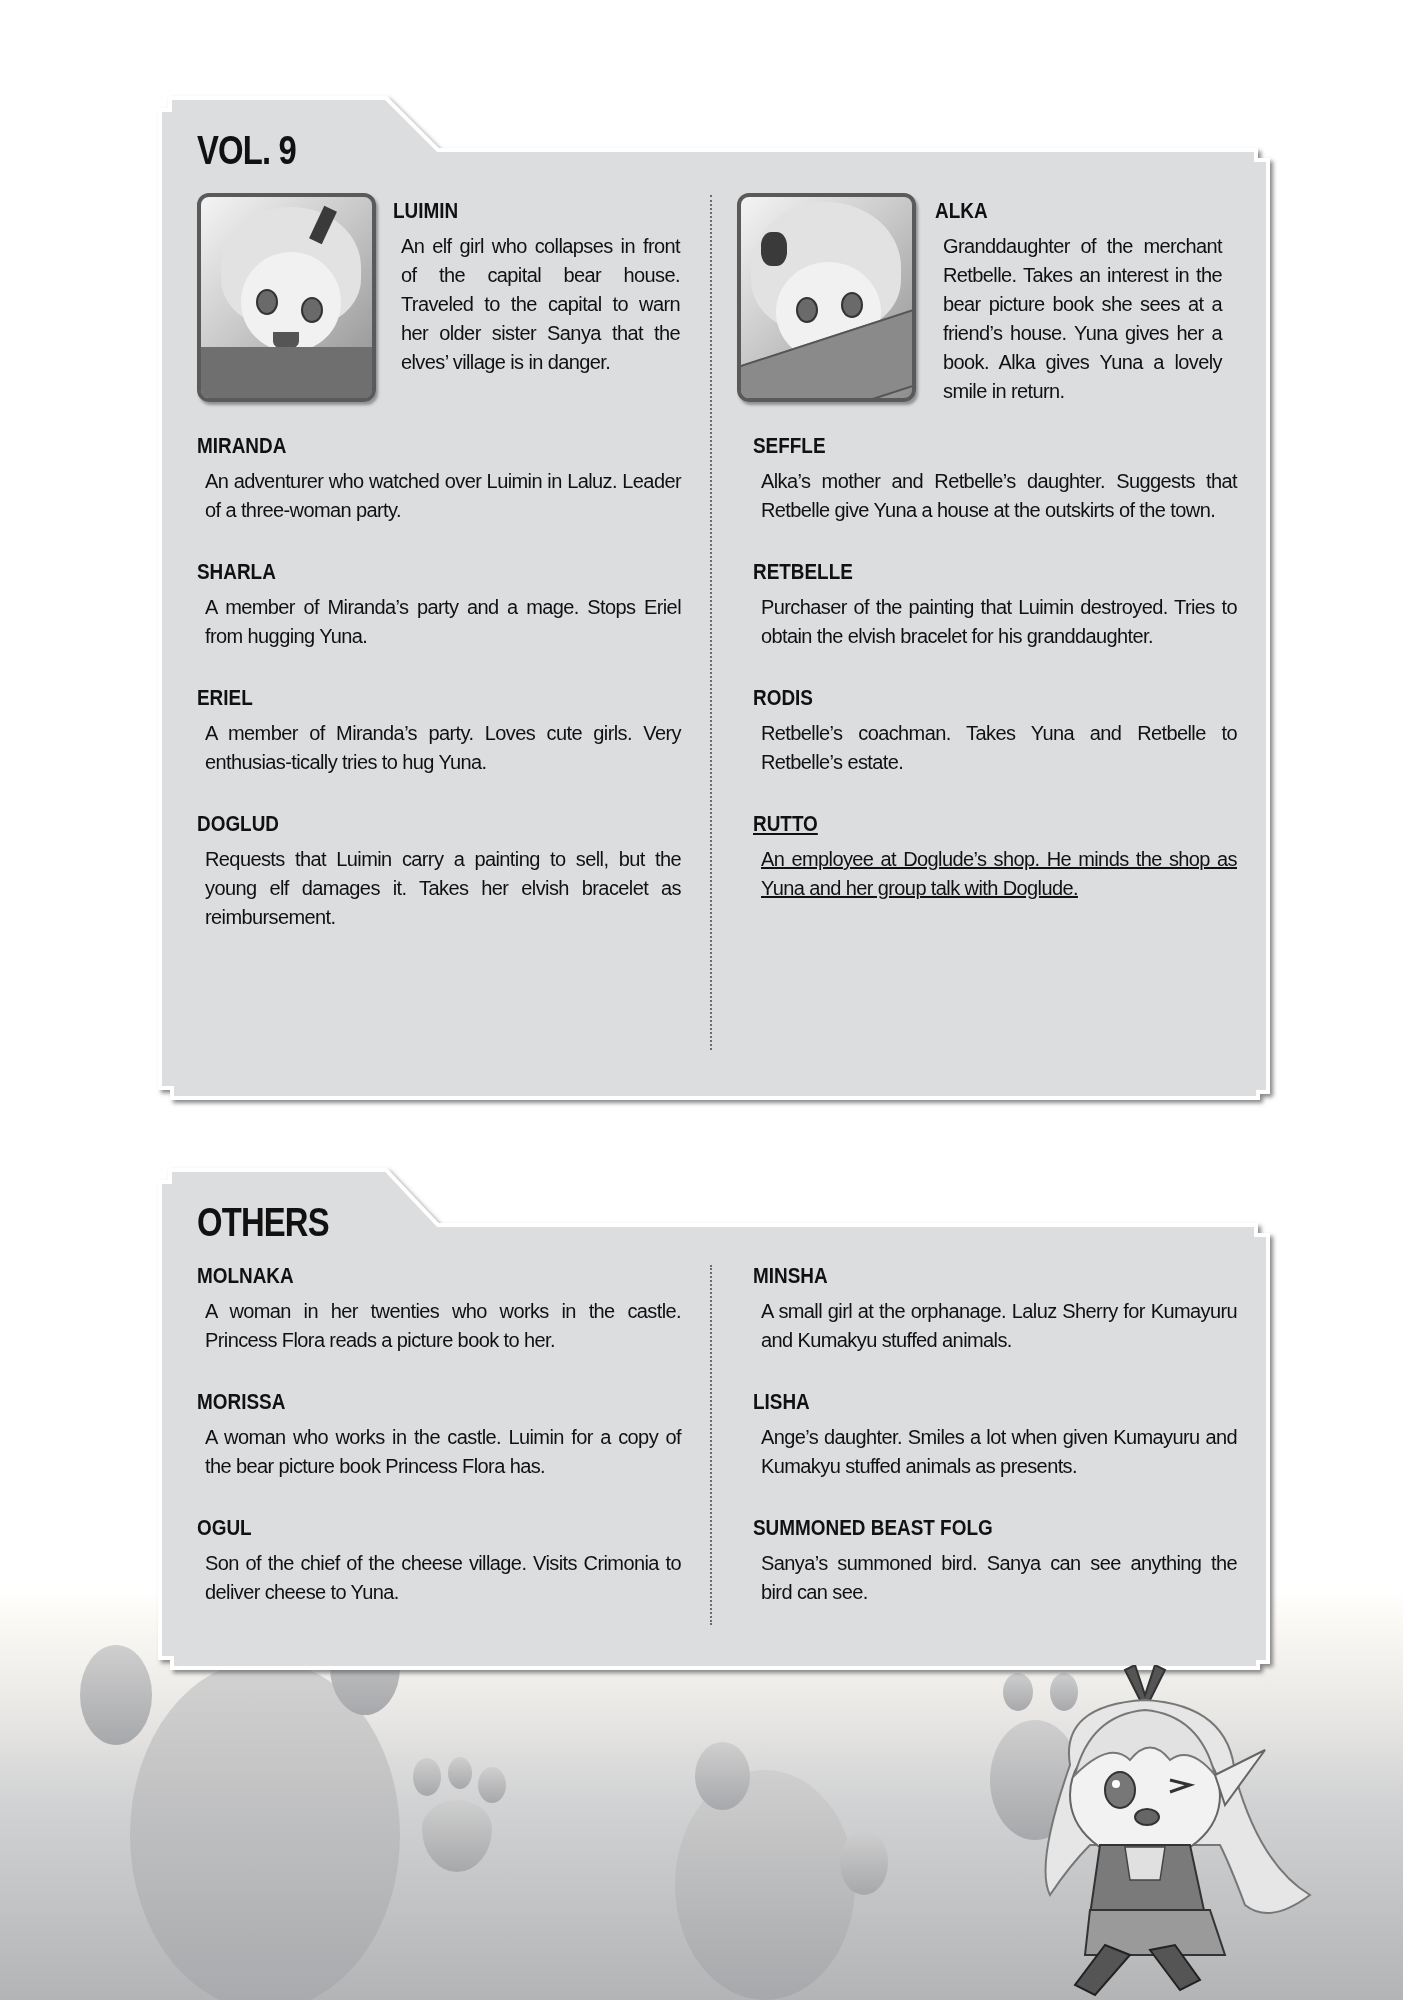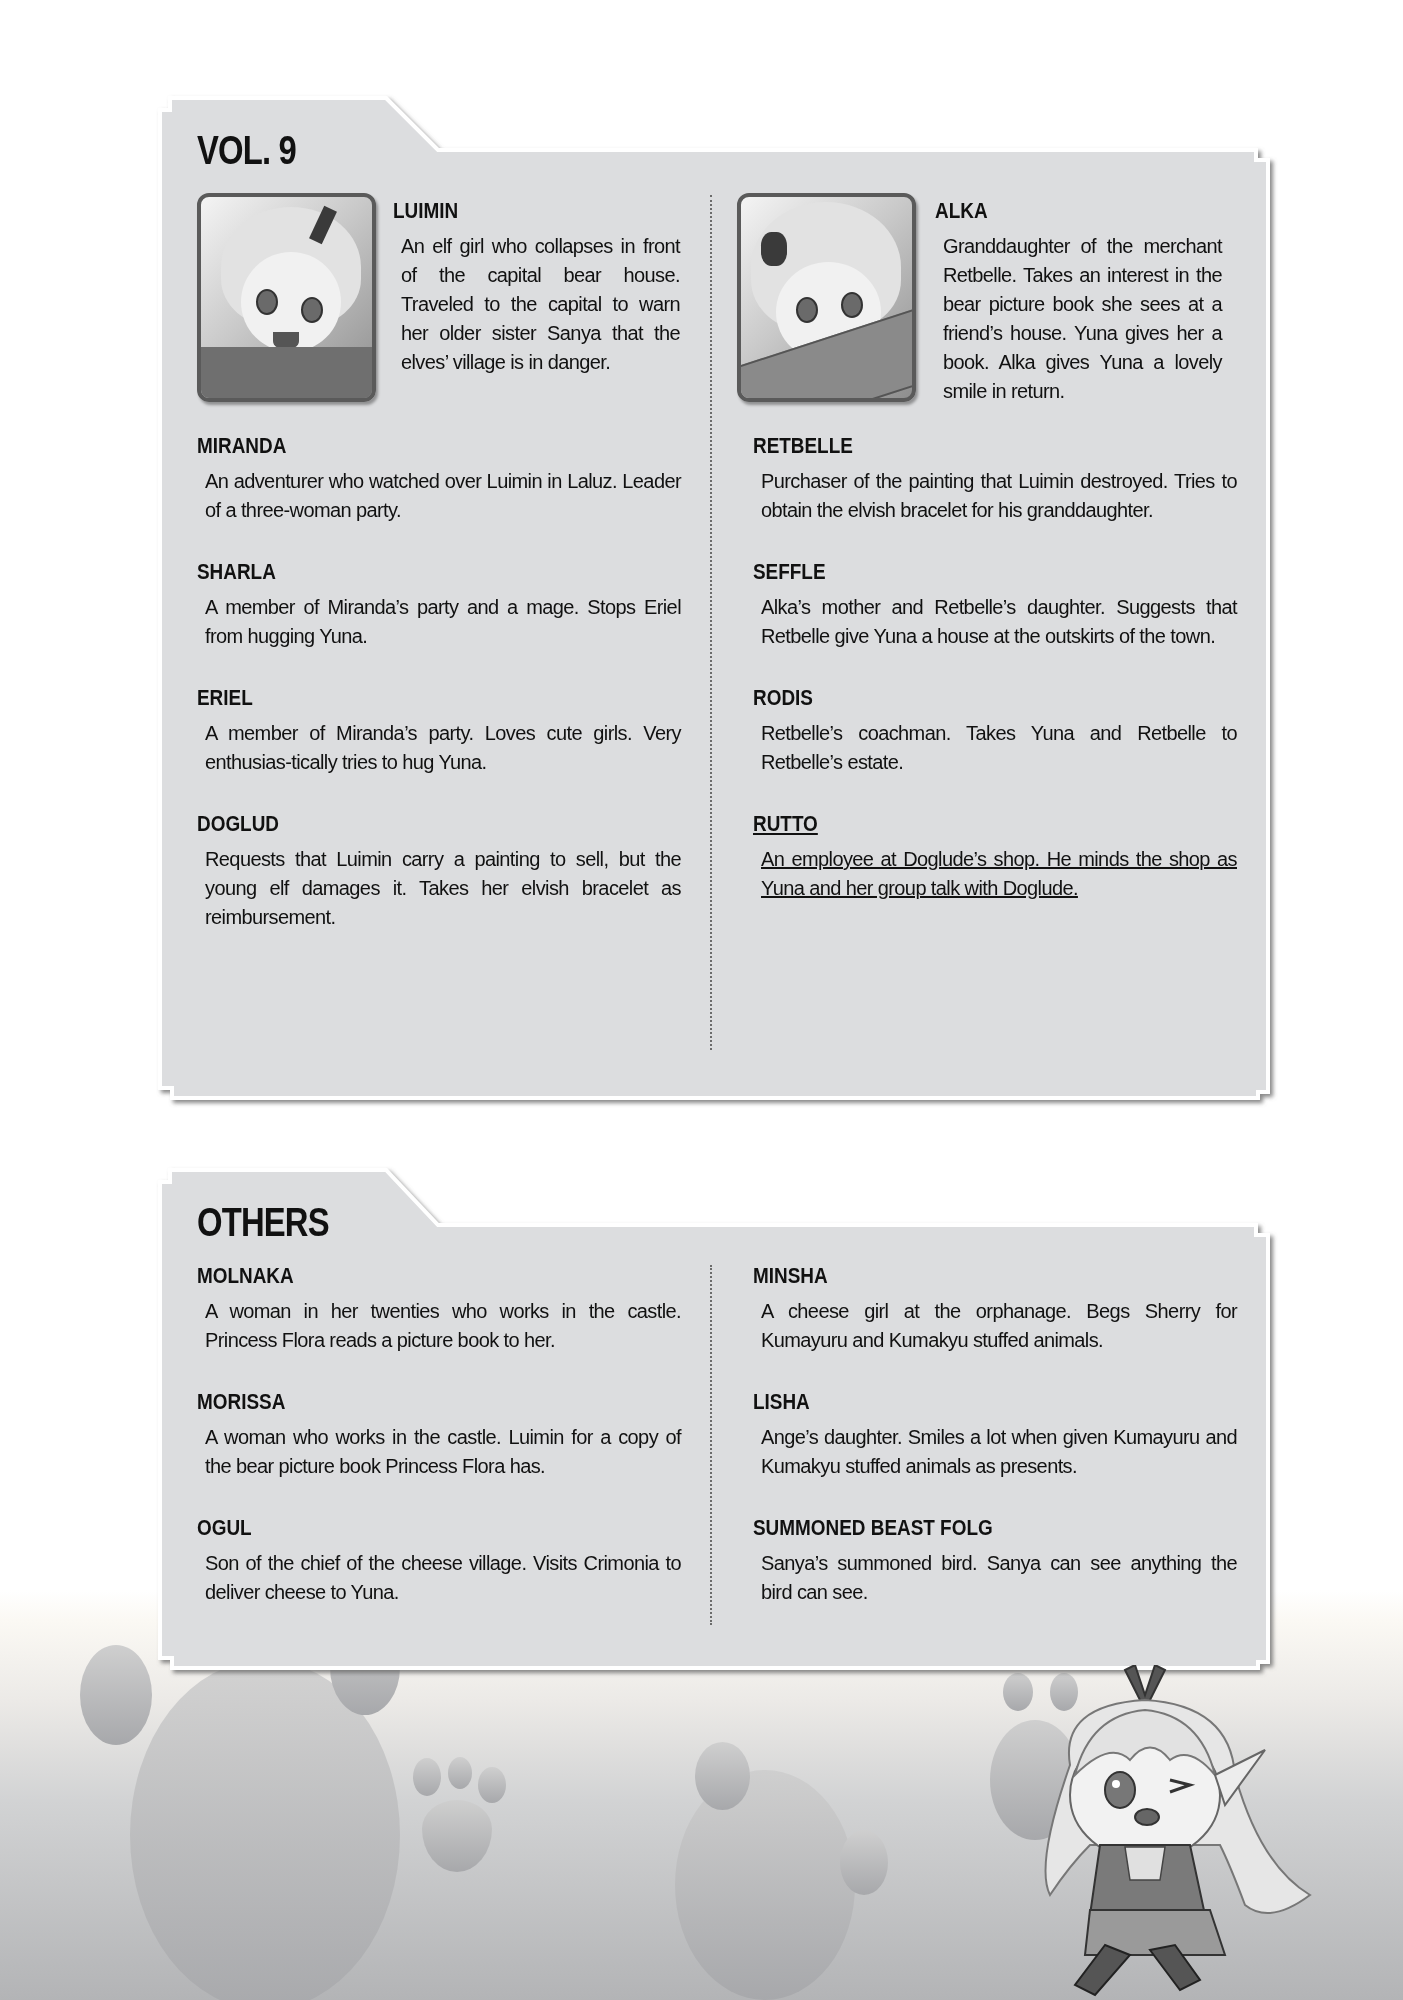--- a/index.html
+++ b/index.html
@@ -123,26 +123,26 @@
       <p class="desc">A member of Miranda’s party. Loves cute girls. Very enthusias-tically tries to hug Yuna.</p>
     </div>
     <div class="entry" style="height:126px;">
       <p class="name">DOGLUD</p>
       <p class="desc">Requests that Luimin carry a painting to sell, but the young elf damages it. Takes her elvish bracelet as reimbursement.</p>
     </div>
   </div>
 
   <div class="col" style="left:595px;top:335px;width:492px;">
     <div class="entry" style="height:126px;">
+      <p class="name">SEFFLE</p>
+      <p class="desc">Alka’s mother and Retbelle’s daughter. Suggests that Retbelle give Yuna a house at the outskirts of the town.</p>
+    </div>
+    <div class="entry" style="height:126px;">
       <p class="name">RETBELLE</p>
       <p class="desc">Purchaser of the painting that Luimin destroyed. Tries to obtain the elvish bracelet for his granddaughter.</p>
-    </div>
-    <div class="entry" style="height:126px;">
-      <p class="name">SEFFLE</p>
-      <p class="desc">Alka’s mother and Retbelle’s daughter. Suggests that Retbelle give Yuna a house at the outskirts of the town.</p>
     </div>
     <div class="entry" style="height:126px;">
       <p class="name">RODIS</p>
       <p class="desc">Retbelle’s coachman. Takes Yuna and Retbelle to Retbelle’s estate.</p>
     </div>
     <div class="entry" style="height:126px;text-decoration:underline;">
       <p class="name">RUTTO</p>
       <p class="desc">An employee at Doglude’s shop. He minds the shop as Yuna and her group talk with Doglude.</p>
     </div>
   </div>
@@ -173,21 +173,21 @@
     </div>
     <div class="entry" style="height:126px;">
       <p class="name">OGUL</p>
       <p class="desc">Son of the chief of the cheese village. Visits Crimonia to deliver cheese to Yuna.</p>
     </div>
   </div>
 
   <div class="col" style="left:595px;top:93px;width:492px;">
     <div class="entry" style="height:126px;">
       <p class="name">MINSHA</p>
-      <p class="desc">A cheese girl at the orphanage. Begs Sherry for Kumayuru and Kumakyu stuffed animals.</p>
+      <p class="desc">A small girl at the orphanage. Laluz Sherry for Kumayuru and Kumakyu stuffed animals.</p>
     </div>
     <div class="entry" style="height:126px;">
       <p class="name">LISHA</p>
       <p class="desc">Ange’s daughter. Smiles a lot when given Kumayuru and Kumakyu stuffed animals as presents.</p>
     </div>
     <div class="entry" style="height:126px;">
       <p class="name">SUMMONED BEAST FOLG</p>
       <p class="desc">Sanya’s summoned bird. Sanya can see anything the bird can see.</p>
     </div>
   </div>

